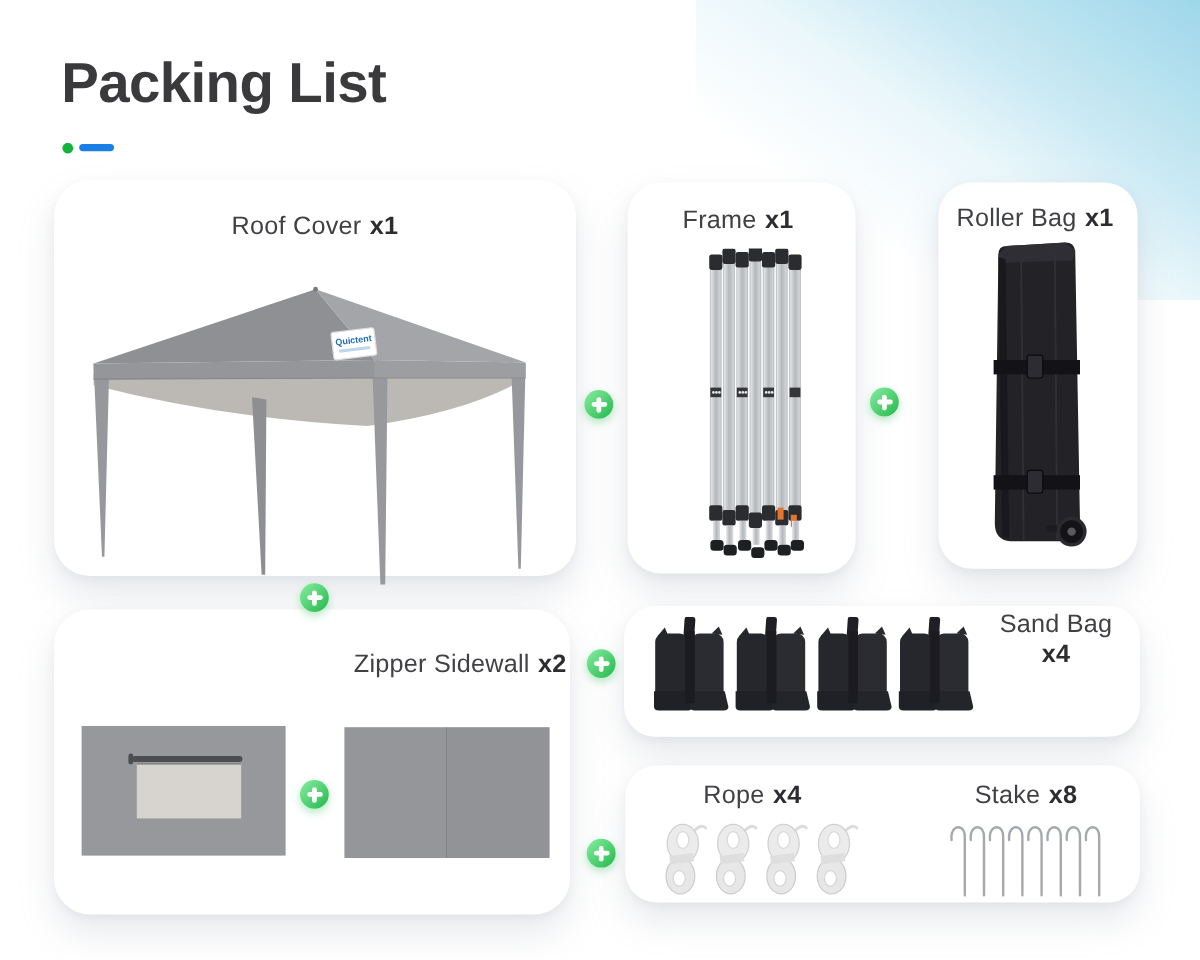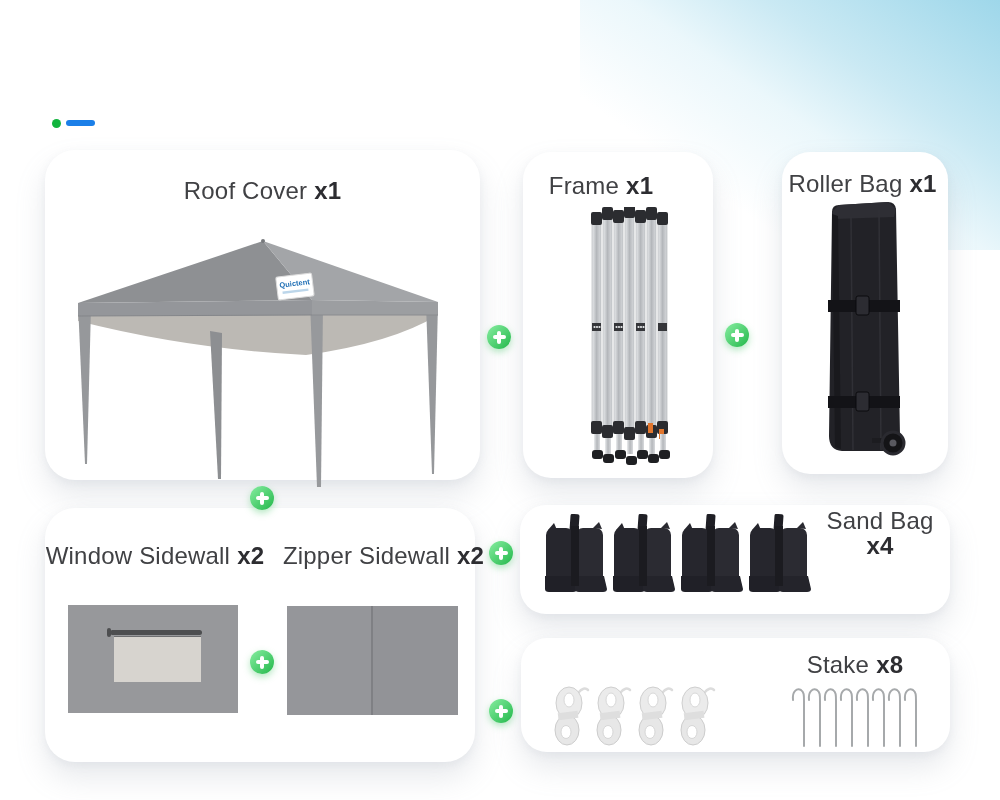--- a/index.html
+++ b/index.html
@@ -30,24 +30,24 @@
   .card{position:absolute;background:#ffffff;border-radius:30px;
     box-shadow:0 16px 30px rgba(140,152,165,.20), 0 3px 8px rgba(140,152,165,.10);}
   .card-roof{left:45px;top:150px;width:435px;height:330px;}
   .card-frame{left:523px;top:152px;width:190px;height:326px;border-radius:28px;}
   .card-roller{left:782px;top:152px;width:166px;height:322px;border-radius:28px;}
   .card-sidewalls{left:45px;top:508px;width:430px;height:254px;}
   .card-sandbag{left:520px;top:505px;width:430px;height:109px;border-radius:26px;}
   .card-ropestake{left:521px;top:638px;width:429px;height:114px;border-radius:26px;}
 
   
-  .item-label{position:absolute;font-size:24px;color:#404144;text-align:center;letter-spacing:.2px;white-space:nowrap;}
+  .item-label{position:absolute;font-size:21px;color:#404144;text-align:center;letter-spacing:.2px;white-space:nowrap;}
   .item-label b{font-weight:700;color:#2d2d31;margin-left:7px;}
   .lbl-roof{left:45px;top:177px;width:435px;}
-  .lbl-frame{left:506px;top:172px;width:190px;}
+  .lbl-frame{left:520px;top:172px;width:190px;}
   .lbl-roller{left:782px;top:170px;width:161px;}
   .lbl-window{left:45px;top:542px;width:220px;}
   .lbl-zipper{left:276px;top:542px;width:215px;}
   .lbl-sandbag{left:810px;top:508px;width:140px;line-height:25px;}
   .lbl-sandbag b{display:block;margin-left:0;}
   .lbl-rope{left:557px;top:651px;width:140px;}
   .lbl-stake{left:785px;top:651px;width:140px;text-align:center;}
 
   
   .plus{position:absolute;width:24px;height:24px;border-radius:50%;
@@ -80,47 +80,48 @@
   .ww-pane{position:absolute;left:46px;top:31px;width:87px;height:46px;background:#d7d4cf;box-shadow:inset 0 1px 0 #6e6f71;}
   .wall-zipper{left:287px;top:606px;width:171px;height:109px;background:linear-gradient(90deg,#95969a 0 49.4%,#7f8084 49.4% 50.2%,#929397 50.2% 100%);}
 </style>
 </head>
 <body>
 
 <div class="stage">
 
   <div class="corner-tint"></div>
 
+  <h1 class="page-title">Packing List</h1>
   <div class="title-dot"></div>
   <div class="title-dash"></div>
 
   <div class="card card-roof"></div>
   <div class="card card-frame"></div>
   <div class="card card-roller"></div>
   <div class="card card-sidewalls"></div>
   <div class="card card-sandbag"></div>
   <div class="card card-ropestake"></div>
 
   <div class="item-label lbl-roof">
     <span>Roof Cover</span><b>x1</b>
   </div>
   <div class="item-label lbl-frame">
     <span>Frame</span><b>x1</b>
   </div>
   <div class="item-label lbl-roller">
     <span>Roller Bag</span><b>x1</b>
   </div>
-  <div class="item-label lbl-window">
-    <span>Window Sidewall</span><b>x2</b>
-  </div>
   <div class="item-label lbl-zipper">
     <span>Zipper Sidewall</span><b>x2</b>
   </div>
   <div class="item-label lbl-sandbag">
     <span>Sand Bag</span><b>x4</b>
+  </div>
+  <div class="item-label lbl-rope">
+    <span>Rope</span><b>x4</b>
   </div>
   <div class="item-label lbl-stake">
     <span>Stake</span><b>x8</b>
   </div>
 
   <div class="plus plus-1"></div>
   <div class="plus plus-2"></div>
   <div class="plus plus-3"></div>
   <div class="plus plus-4"></div>
   <div class="plus plus-5"></div>

